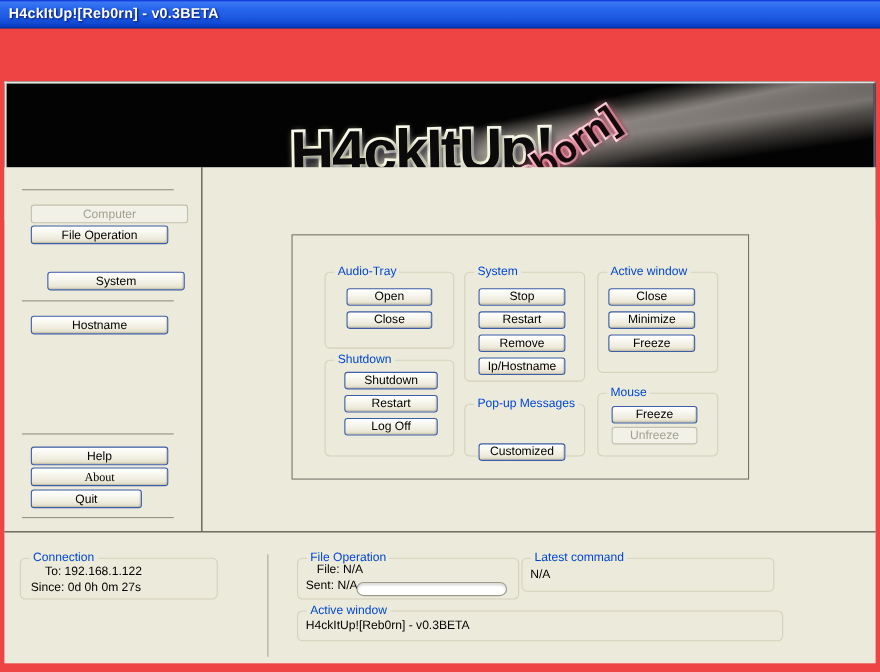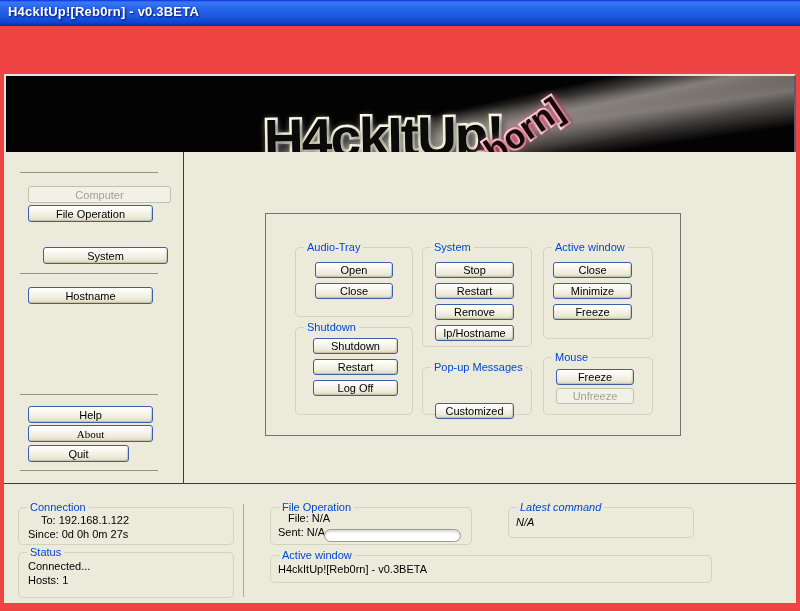--- a/index.html
+++ b/index.html
@@ -185,42 +185,37 @@
     <div class="btn small" style="left:549px; top:152px; width:79px;">Freeze</div>
 
     <div class="gbox" style="left:539px; top:205px; width:110px; height:58px;">
       <span class="glabel">Mouse</span>
     </div>
     <div class="btn small" style="left:552px; top:217px; width:78px;">Freeze</div>
     <div class="btn small disabled" style="left:552px; top:236px; width:78px;">Unfreeze</div>
 
     <div class="vline" style="left:239px; top:352px; height:93px; background:#AAA898;"></div>
 
-    <div class="gbox" style="left:14px; top:355px; width:216px; height:38px;">
+    <div class="gbox" style="left:14px; top:355px; width:180px; height:38px;">
       <span class="glabel">Connection</span>
       <span class="txt" style="left:22px; top:6px;">To: 192.168.1.122</span>
       <span class="txt" style="left:9px;  top:20px;text-align:right;">Since: 0d 0h 0m 27s</span>
     </div>
 
-    <div class="gbox" style="left:14px; top:400px; width:216px; height:46px;">
-      <span class="glabel">Status</span>
-      <span class="txt" style="left:9px; top:7px;">Connected...</span>
-      <span class="txt" style="left:9px; top:21px;">Hosts: 1</span>
-    </div>
 
     <div class="gbox" style="left:266px; top:355px; width:202px; height:38px;">
       <span class="glabel">File Operation</span>
       <span class="txt" style="left:17px; top:4px;">File: N/A</span>
       <span class="txt" style="left:7px;  top:18px;">Sent: N/A</span>
       <div class="progress" style="left:53px; top:21px; width:137px; height:13px;">
         <div class="fill" style="width: 0%;"></div>
       </div>
     </div>
 
-    <div class="gbox" style="left:504px; top:355px; width:186px; height:31px;font-style:italic;">
+    <div class="gbox" style="left:470px; top:355px; width:230px; height:31px;">
       <span class="glabel">Latest command</span>
       <span class="txt" style="left:7px; top:8px;">N/A</span>
     </div>
 
     <div class="gbox" style="left:266px; top:403px; width:442px; height:28px;">
       <span class="glabel">Active window</span>
       <span class="txt" style="left:7px; top:7px;">H4ckItUp![Reb0rn] - v0.3BETA</span>
     </div>
 
   </div>

